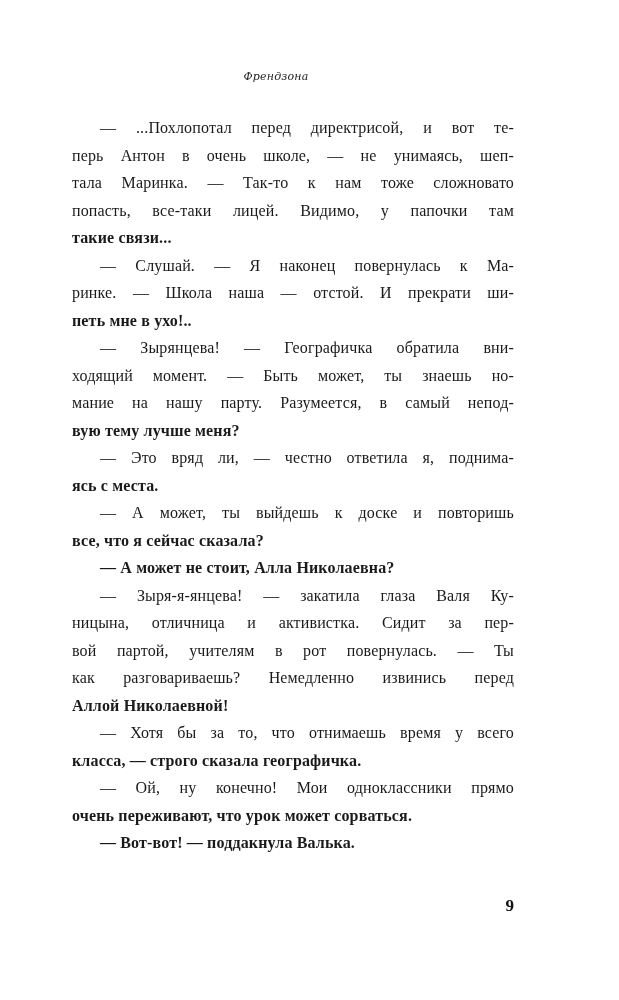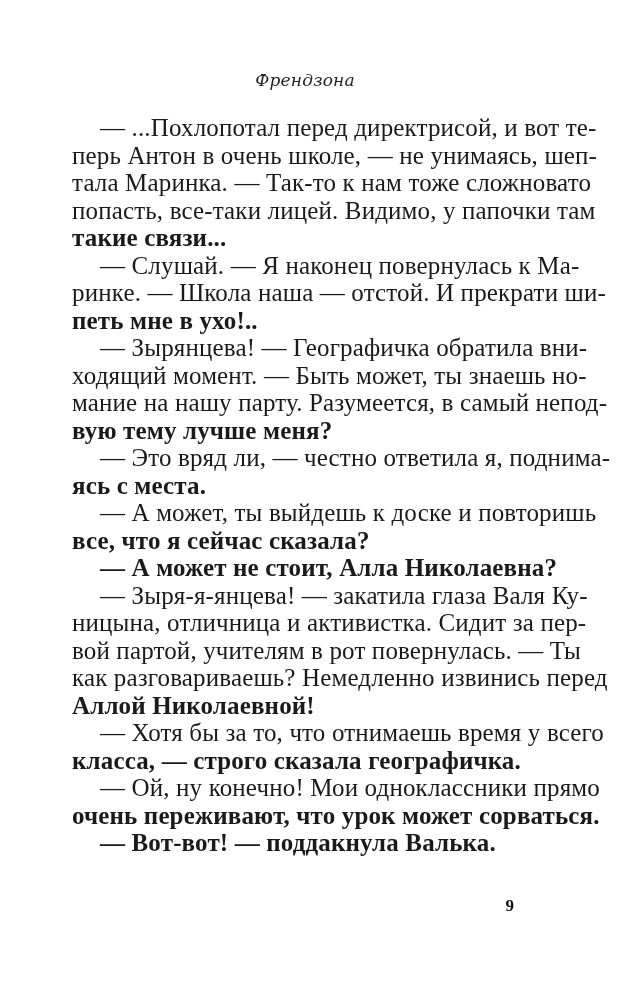--- a/index.html
+++ b/index.html
@@ -10,36 +10,36 @@
     body {
       width: 619px;
       height: 1000px;
       position: relative;
       overflow: hidden;
       color: #1a1a1a;
       font-family: "Liberation Serif", "DejaVu Serif", serif;
     }
     .running-head {
       position: absolute;
-      left: 84px;
+      left: 55px;
       width: 442px;
       top: 70px;
       text-align: center;
       font-family: "DejaVu Serif", "Liberation Serif", serif;
       font-style: italic;
-      font-size: 17px;
+      font-size: 11px;
       letter-spacing: 0.2px;
       color: #222;
     }
     .text-block {
       position: absolute;
       left: 72px;
       top: 114px;
       width: 442px;
-      font-size: 25px;
+      font-size: 16px;
       line-height: 27.5px;
     }
     .line {
       display: block;
       height: 27.5px;
       white-space: nowrap;
       text-align: justify;
       text-align-last: justify;
       letter-spacing: 0.15px;
     }

